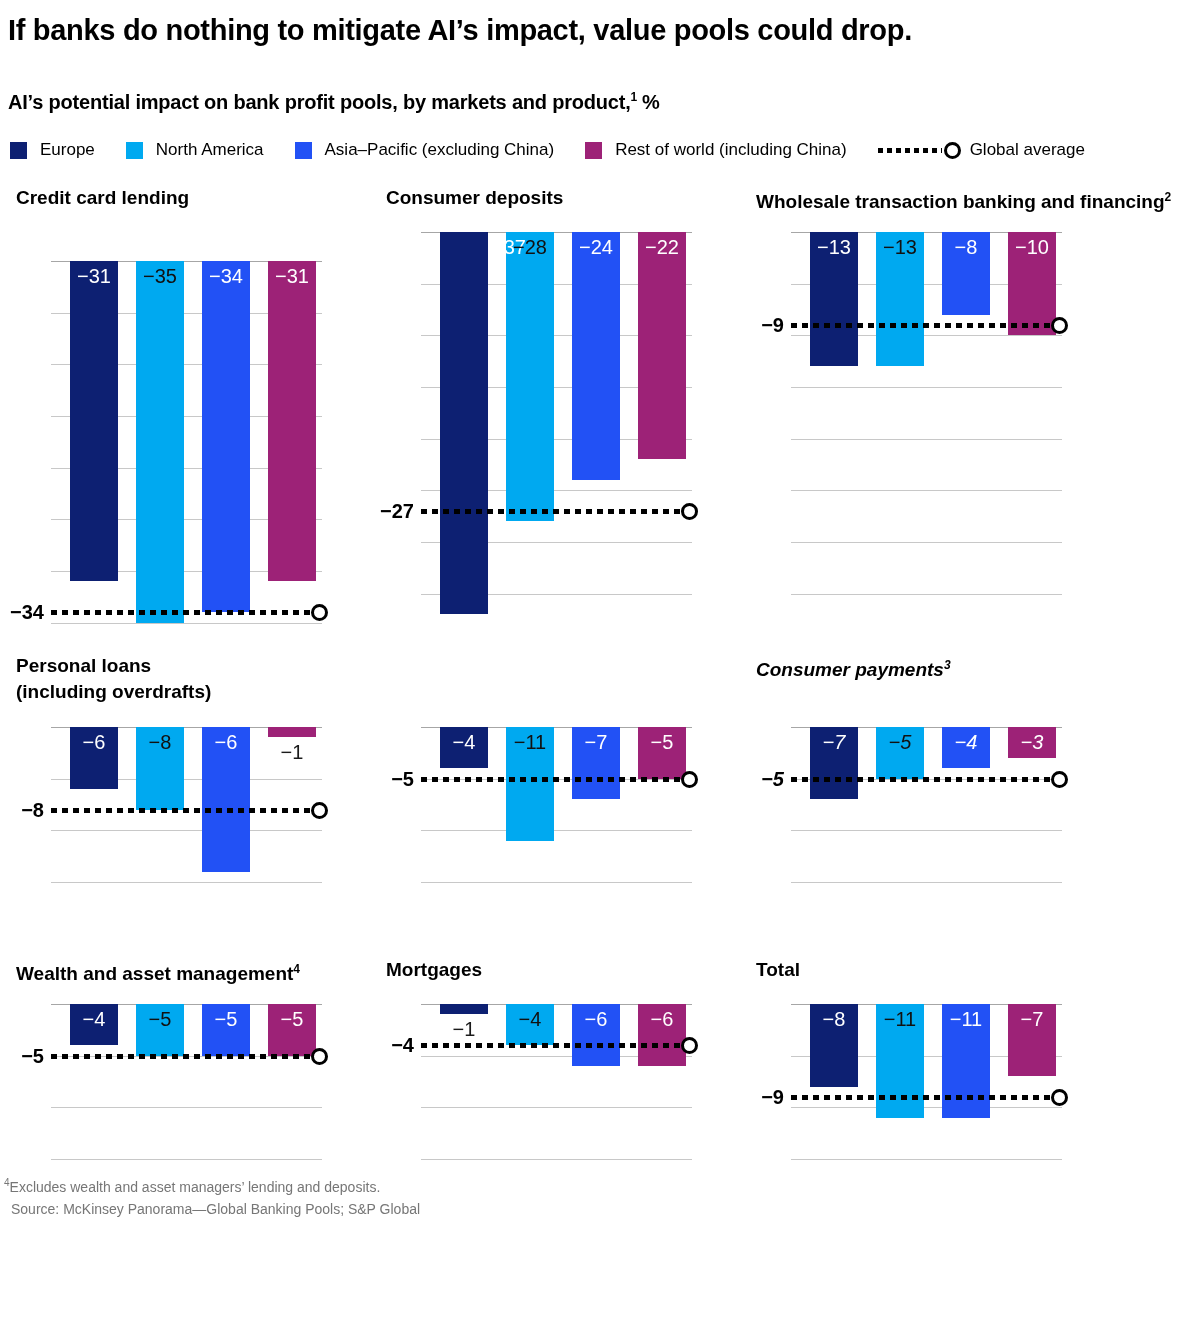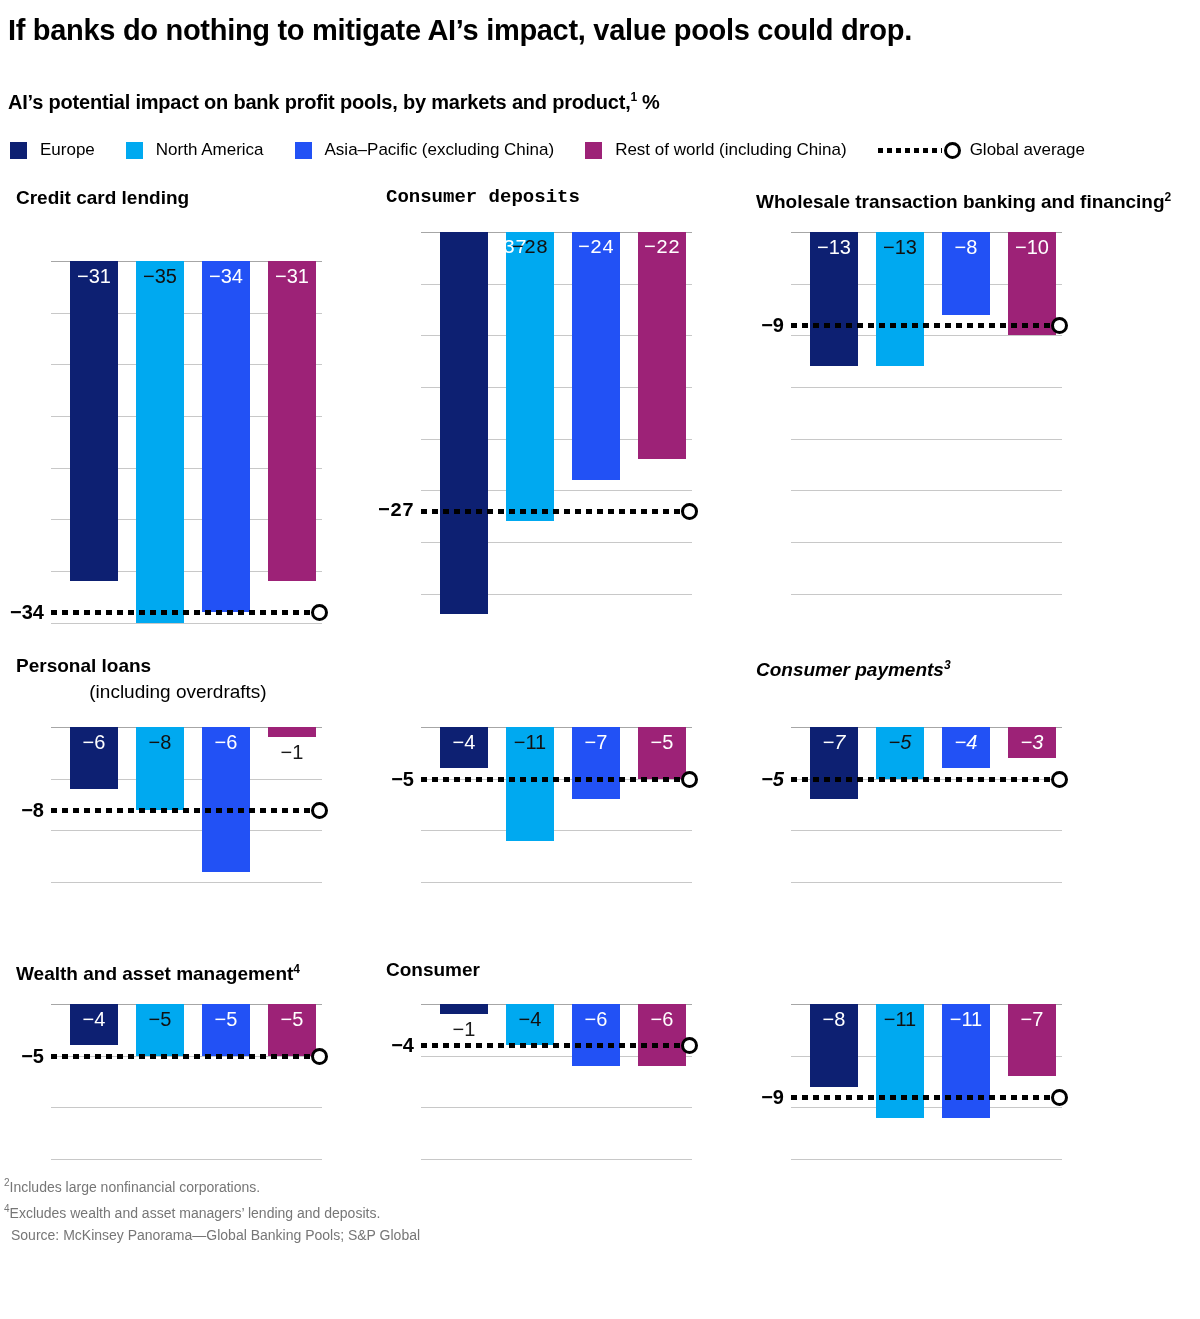--- a/index.html
+++ b/index.html
@@ -25,21 +25,21 @@
   .lg-item{display:flex;align-items:center;margin-right:31px;}
   .lg-swatch{width:17px;height:17px;margin-right:13px;flex:0 0 auto;}
   .lg-dots{width:64px;height:5px;margin-right:2px;
     background:repeating-linear-gradient(90deg,#000 0 5px,transparent 5px 9px);}
   .lg-circle{width:11px;height:11px;border:3px solid #000;border-radius:50%;background:#fff;margin-right:9px;}
   .panel{position:absolute;width:340px;}
   .ptitle{
     margin:5px 0 0 16px;font-size:19px;font-weight:700;line-height:25px;white-space:nowrap;
   }
   .ptitle sup{font-size:12px;}
-  .psub{margin:1px 0 0 16px;font-size:19px;font-weight:400;line-height:26px;white-space:nowrap;text-align:center;}
+  .psub{margin:1px 0 0 16px;font-size:19px;font-weight:700;line-height:26px;white-space:nowrap;}
   .chart{position:absolute;left:51px;width:271px;}
   .gridline{position:absolute;left:0;right:0;height:1px;background:#c8c8c8;z-index:1;}
   .gridline.zero{background:#a6a6a6;}
   .bar{position:absolute;width:48px;top:0;z-index:2;}
   .bar-label{
     position:absolute;width:48px;text-align:center;font-size:20px;z-index:4;white-space:nowrap;
   }
   .avg-line{
     position:absolute;left:0;right:0;height:5px;z-index:5;
     background:repeating-linear-gradient(90deg,#000 0 6px,transparent 6px 11px);
@@ -111,21 +111,21 @@
         <div class="bar-label" style="left: 85px; top: 4px; color: rgb(17, 17, 17);">−35</div>
         <div class="bar" style="left: 151px; height: 351px; background: rgb(34, 81, 245);"></div>
         <div class="bar-label" style="left: 151px; top: 4px; color: rgb(255, 255, 255);">−34</div>
         <div class="bar" style="left: 217px; height: 320px; background: rgb(157, 34, 119);"></div>
         <div class="bar-label" style="left: 217px; top: 4px; color: rgb(255, 255, 255);">−31</div>
         <div class="avg-line" style="top: 349px;"></div>
         <div class="avg-circle" style="top: 343px; left: 260px;"></div>
         <div class="avg-label" style="top: 338px;">−34</div>
       </div>
     </div>
-    <div class="panel" style="left: 370px; top: 180px; font-family: Liberation Mono, monospace;">
+    <div class="panel" style="left: 370px; top: 180px;">
       <div class="ptitle"><span>Consumer deposits</span></div>
       <div class="chart" style="top: 52px; height: 362px;">
         <div class="gridline zero" style="top: 0px;"></div>
         <div class="gridline" style="top: 52px;"></div>
         <div class="gridline" style="top: 103px;"></div>
         <div class="gridline" style="top: 155px;"></div>
         <div class="gridline" style="top: 207px;"></div>
         <div class="gridline" style="top: 258px;"></div>
         <div class="gridline" style="top: 310px;"></div>
         <div class="gridline" style="top: 362px;"></div>
@@ -240,40 +240,41 @@
         <div class="bar" style="left: 151px; height: 52px; background: rgb(34, 81, 245);"></div>
         <div class="bar-label" style="left: 151px; top: 4px; color: rgb(255, 255, 255);">−5</div>
         <div class="bar" style="left: 217px; height: 52px; background: rgb(157, 34, 119);"></div>
         <div class="bar-label" style="left: 217px; top: 4px; color: rgb(255, 255, 255);">−5</div>
         <div class="avg-line" style="top: 50px;"></div>
         <div class="avg-circle" style="top: 44px; left: 260px;"></div>
         <div class="avg-label" style="top: 39px;">−5</div>
       </div>
     </div>
     <div class="panel" style="left: 370px; top: 952px;">
-      <div class="ptitle"><span>Consumer</span></div>
+      <div class="ptitle"><span>Mortgages</span></div>
       <div class="chart" style="top: 52px; height: 155px;">
         <div class="gridline zero" style="top: 0px;"></div>
         <div class="gridline" style="top: 52px;"></div>
         <div class="gridline" style="top: 103px;"></div>
         <div class="gridline" style="top: 155px;"></div>
         <div class="bar" style="left: 19px; height: 10px; background: rgb(13, 32, 114);"></div>
         <div class="bar-label" style="left: 19px; top: 14px; color: rgb(26, 26, 26);">−1</div>
         <div class="bar" style="left: 85px; height: 41px; background: rgb(0, 169, 240);"></div>
         <div class="bar-label" style="left: 85px; top: 4px; color: rgb(17, 17, 17);">−4</div>
         <div class="bar" style="left: 151px; height: 62px; background: rgb(34, 81, 245);"></div>
         <div class="bar-label" style="left: 151px; top: 4px; color: rgb(255, 255, 255);">−6</div>
         <div class="bar" style="left: 217px; height: 62px; background: rgb(157, 34, 119);"></div>
         <div class="bar-label" style="left: 217px; top: 4px; color: rgb(255, 255, 255);">−6</div>
         <div class="avg-line" style="top: 39px;"></div>
         <div class="avg-circle" style="top: 33px; left: 260px;"></div>
         <div class="avg-label" style="top: 28px;">−4</div>
       </div>
     </div>
     <div class="panel" style="left: 740px; top: 952px;">
+      <div class="ptitle"><span>Total</span></div>
       <div class="chart" style="top: 52px; height: 155px;">
         <div class="gridline zero" style="top: 0px;"></div>
         <div class="gridline" style="top: 52px;"></div>
         <div class="gridline" style="top: 103px;"></div>
         <div class="gridline" style="top: 155px;"></div>
         <div class="bar" style="left: 19px; height: 83px; background: rgb(13, 32, 114);"></div>
         <div class="bar-label" style="left: 19px; top: 4px; color: rgb(255, 255, 255);">−8</div>
         <div class="bar" style="left: 85px; height: 114px; background: rgb(0, 169, 240);"></div>
         <div class="bar-label" style="left: 85px; top: 4px; color: rgb(17, 17, 17);">−11</div>
         <div class="bar" style="left: 151px; height: 114px; background: rgb(34, 81, 245);"></div>
@@ -281,16 +282,15 @@
         <div class="bar" style="left: 217px; height: 72px; background: rgb(157, 34, 119);"></div>
         <div class="bar-label" style="left: 217px; top: 4px; color: rgb(255, 255, 255);">−7</div>
         <div class="avg-line" style="top: 91px;"></div>
         <div class="avg-circle" style="top: 85px; left: 260px;"></div>
         <div class="avg-label" style="top: 80px;">−9</div>
       </div>
     </div>
   </div>
 
 <div id="footnotes">
-    <div class="fn"><sup>2</sup><span>Includes large nonfinancial corporations.</span></div>
     <div class="fn"><sup>4</sup><span>Excludes wealth and asset managers’ lending and deposits.</span></div>
     <div class="src">Source: McKinsey Panorama—Global Banking Pools; S&amp;P Global</div>
   </div>
 
 </body></html>

